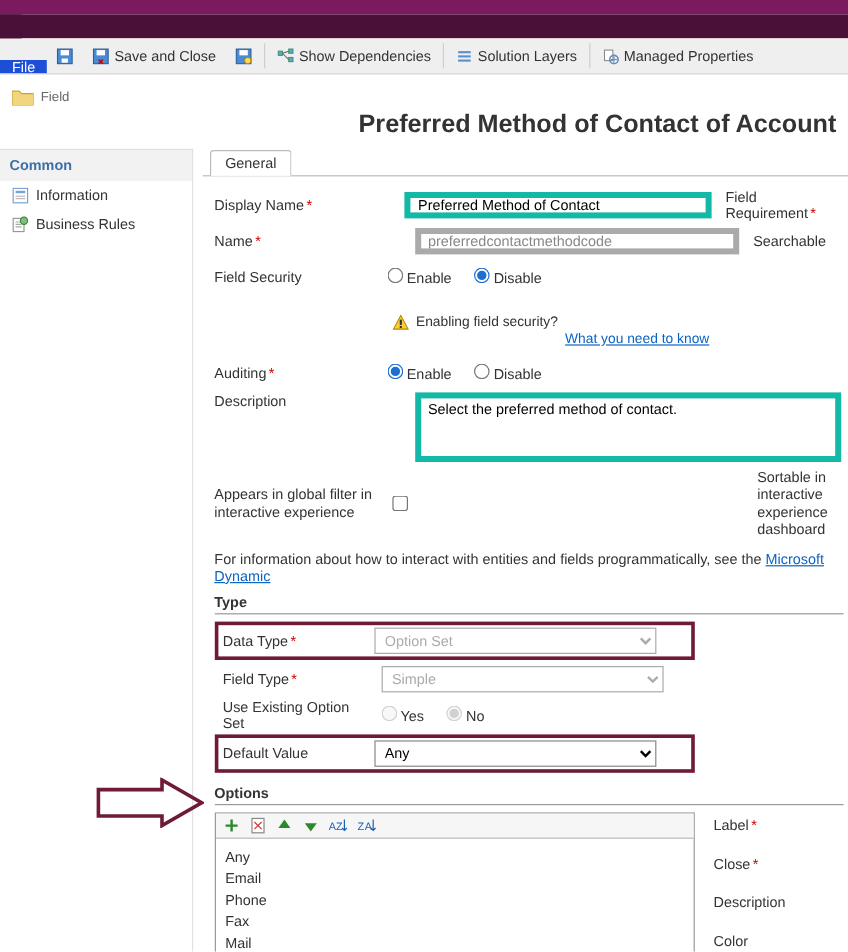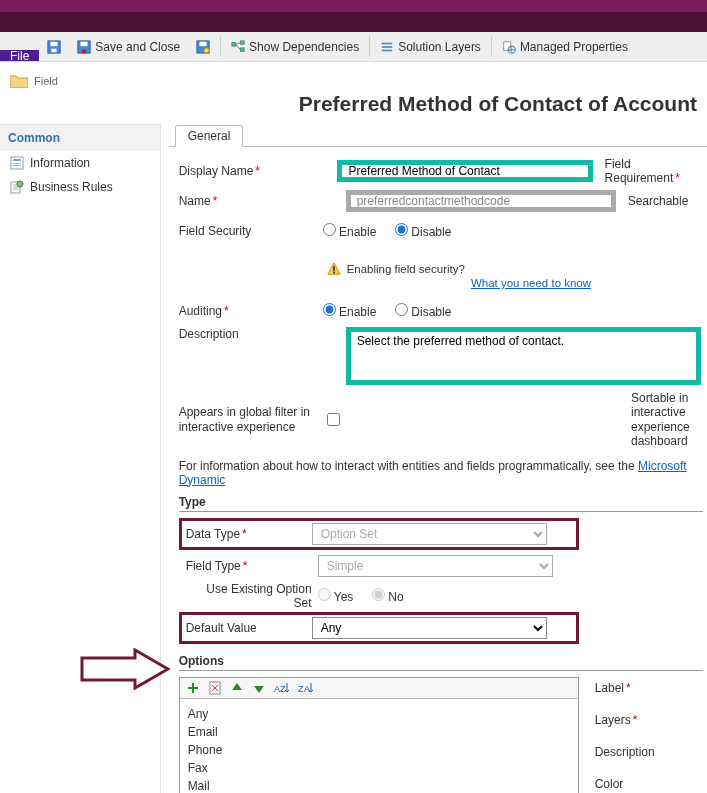--- a/index.html
+++ b/index.html
@@ -3,21 +3,21 @@
   <meta charset="utf-8">
   <style>
     * { box-sizing: border-box; margin: 0; padding: 0; font-family: "Segoe UI", Tahoma, sans-serif; }
     body { width: 707px; height: 793px; background: #fff; font-size: 12px; color: #333; overflow: hidden; }
 
     .topband { height: 12px; background: #7b1a5f; }
     .titlebar { height: 20px; background: #4b1038; display: flex; }
     .titlebar-fill { width: 18px; background: #4b1038; }
 
     .ribbon { display: flex; align-items: stretch; background: #efefef; border-bottom: 1px solid #d8d8d8; height: 30px; }
-    .ribbon-file { background: #4c1d95; color: #fff; padding: 2px 10px; font-size: 12px; display: flex; align-items: center; margin-top: 18px; }
+    .ribbon-file { background: #1d4ed8; color: #fff; padding: 2px 10px; font-size: 12px; display: flex; align-items: center; margin-top: 18px; }
     .ribbon-glyph { width:14px; height:14px; display:inline-block; }
     .ribbon-btn { display: flex; align-items: center; gap: 4px; padding: 0 8px; cursor: pointer; }
     .ribbon-sep { width: 1px; background: #cfcfcf; margin: 4px 2px; }
 
     .header { padding: 12px 10px 8px 10px; }
     .folder-row { display: flex; align-items: center; gap: 6px; }
     .folder-icon-svg { width: 18px; height: 14px; }
     .header-kind { font-size: 11px; color: #666; }
     .header-title { font-size: 21px; font-weight: 600; margin-top: 4px; padding-left: 2px; text-align: right; }
 
@@ -230,21 +230,21 @@
         <div class="lbl"><span>Data Type</span><span class="req">*</span></div>
         <select class="sel" disabled=""><option>Option Set</option></select>
       </div>
 
       <div class="row" style="padding-left:7px;">
         <div class="lbl" style="width:126px;"><span>Field Type</span><span class="req">*</span></div>
         <select class="sel" disabled=""><option>Simple</option></select>
       </div>
 
       <div class="row" style="padding-left:7px;">
-        <div class="lbl" style="width:126px;text-align:right;">Use Existing Option Set</div>
+        <div class="lbl" style="width:126px;">Use Existing Option Set</div>
         <label><input type="radio" class="radio" name="ue" disabled="" style=""> <span>Yes</span></label>
         &nbsp;&nbsp;
         <label><input type="radio" class="radio" name="ue" checked="" disabled="" style=""> <span>No</span></label>
       </div>
 
       <div class="callout-box">
         <div class="lbl">Default Value</div>
         <select class="sel"><option>Any</option></select>
       </div>
 
@@ -292,21 +292,21 @@
           <div class="options-list">
             <div>Any</div>
             <div>Email</div>
             <div>Phone</div>
             <div>Fax</div>
             <div>Mail</div>
           </div>
         </div>
         <div class="side-labels">
           <div><span>Label</span><span class="req">*</span></div>
-          <div><span>Layers</span><span class="req">*</span></div>
+          <div><span>Close</span><span class="req">*</span></div>
           <div>Description</div>
           <div>Color</div>
         </div>
       </div>
 
     </div>
   </div>
 </div>
 
 <svg class="arrow-annot" width="90" height="42" viewBox="0 0 90 42">

